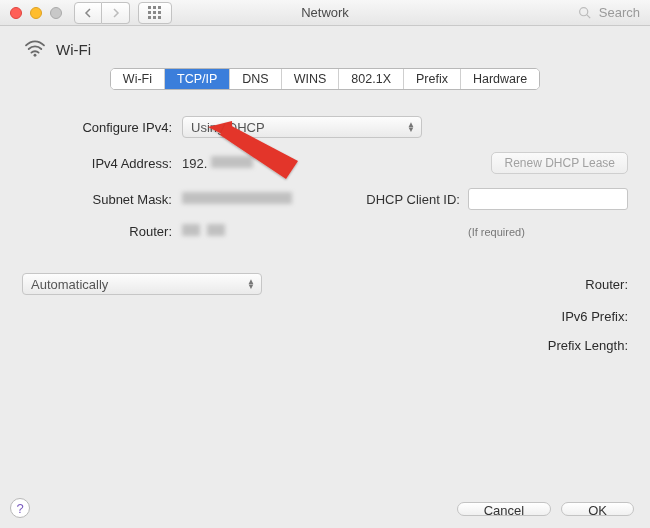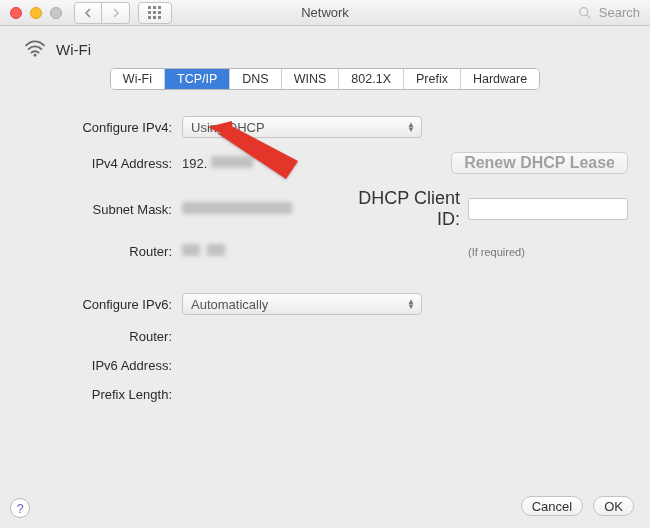--- a/index.html
+++ b/index.html
@@ -28,29 +28,29 @@
   .tab { font-size: 12.5px; padding: 2px 12px; color: #333; border-right: 1px solid #cfcfcf; display:flex; align-items:center; background:#fff; cursor:default;}
   .tab:last-child { border-right: none; }
   .tab.active { background: #3b7edb; color: #fff; }
   .form { display: grid; grid-template-columns: 150px 1fr; row-gap: 14px; column-gap: 10px; align-items: center; font-size: 13px; color: #333; }
   .label { text-align: right; color: #2b2b2b; }
   .select { display:flex; align-items:center; justify-content:space-between; width: 240px; height: 22px; padding: 0 6px 0 8px; background: linear-gradient(#fdfdfd,#eaeaea); border:1px solid #c6c6c6; border-radius:4px; color:#555; font-size:13px;}
   .updown { display:flex; flex-direction:column; line-height:5px; font-size:8px; color:#777;}
   .value { color:#333; }
   .blur { display:inline-block; height:12px; background:#b9b9b9; filter: blur(2px); opacity:.85;}
   .dhcp-row { display:flex; align-items:center; gap: 32px; }
-  .renew { height:22px; padding:0 12px; border:1px solid #cfcfcf; border-radius:5px; background:linear-gradient(#fafafa,#eee); color:#a1a1a1; font-size:16px;font-weight:bold;}
+  .renew { height:22px; padding:0 12px; border:1px solid #cfcfcf; border-radius:5px; background:linear-gradient(#fafafa,#eee); color:#a1a1a1; font-size:12px;}
   .clientid-wrap { display:flex; align-items:center; gap:8px;}
-  .clientid-label { font-size:18px; color:#333; text-align:right;}
+  .clientid-label { font-size:13px; color:#333; text-align:right;}
   .clientid { width:160px; height:22px; border:1px solid #c6c6c6; border-radius:3px; background:#fff; padding:0 4px; font-size:13px;}
   .ifreq { font-size:11px; color:#777; text-align:left;}
   .arrow { position:absolute; top:95px; left:198px; pointer-events:none; }
   .help { position:absolute; left:10px; bottom:10px; width:20px; height:20px; border-radius:50%; border:1px solid #b8b8b8; background:#fff; color:#7a5bbf; font-size:13px; display:flex; align-items:center; justify-content:center;}
   .footer { position:absolute; right:16px; bottom:12px; display:flex; gap:10px;}
-  .btn { height:20px; padding:0 10px; border:1px solid #c3c3c3; border-radius:11px; background:linear-gradient(#fff,#f0f0f0); font-size:13px; color:#333;}
+  .btn { height:14px; padding:0 26px; border:1px solid #c3c3c3; border-radius:11px; background:linear-gradient(#fff,#f0f0f0); font-size:13px; color:#333;}
 </style>
 </head>
 <body>
 
 <div class="window">
 
   <div class="titlebar">
     <div class="traffic">
       <span class="tl-red"></span>
       <span class="tl-yellow"></span>
@@ -144,32 +144,31 @@
 
       <div class="label">Router:</div>
       <div class="dhcp-row">
         <span class="value"><span class="blur" style="width:18px;"></span>&nbsp;&nbsp;<span class="blur" style="width:18px;"></span></span>
         <div style="flex:1"></div>
         <div style="width:160px;" class="ifreq">(If required)</div>
       </div>
 
       <div style="grid-column:1/3; height:6px;"></div>
 
-      <div class="label">Configure IPv6:</div>
       <div>
         <div class="select">
           <span>Automatically</span>
           <span class="updown">▲<br>▼</span>
         </div>
       </div>
 
       <div class="label">Router:</div>
       <div></div>
 
-      <div class="label">IPv6 Address:</div>
+      <div class="label">IPv6 Prefix:</div>
       <div></div>
 
       <div class="label">Prefix Length:</div>
       <div></div>
 
     </div>
 
     <svg class="arrow" width="120" height="70">
       <defs>
           <filter id="s">

